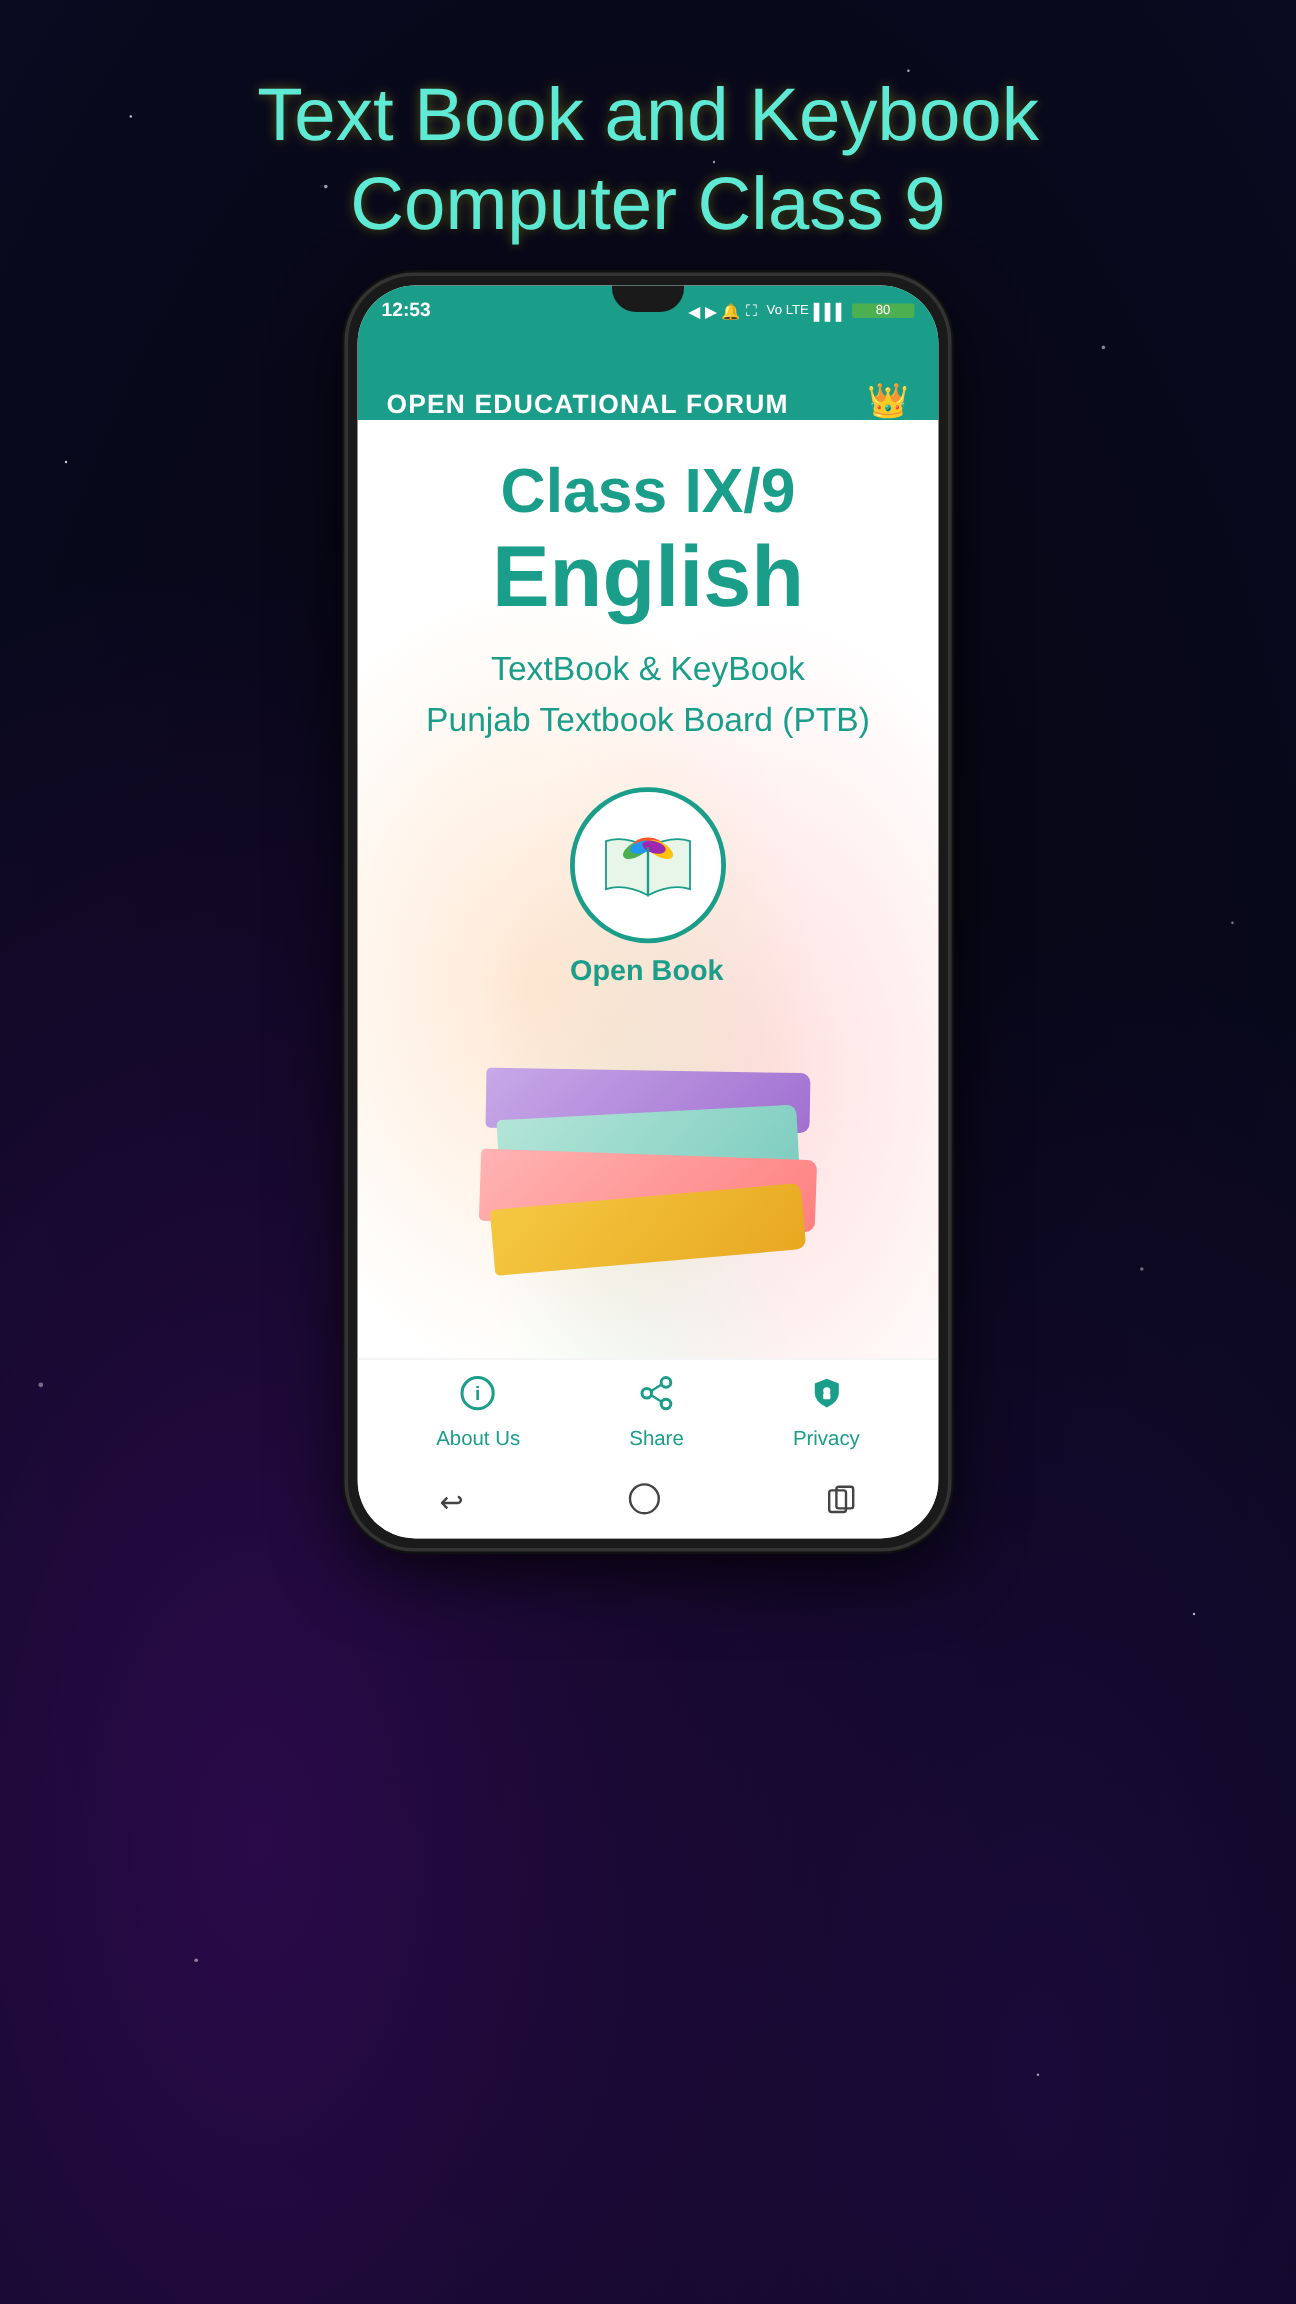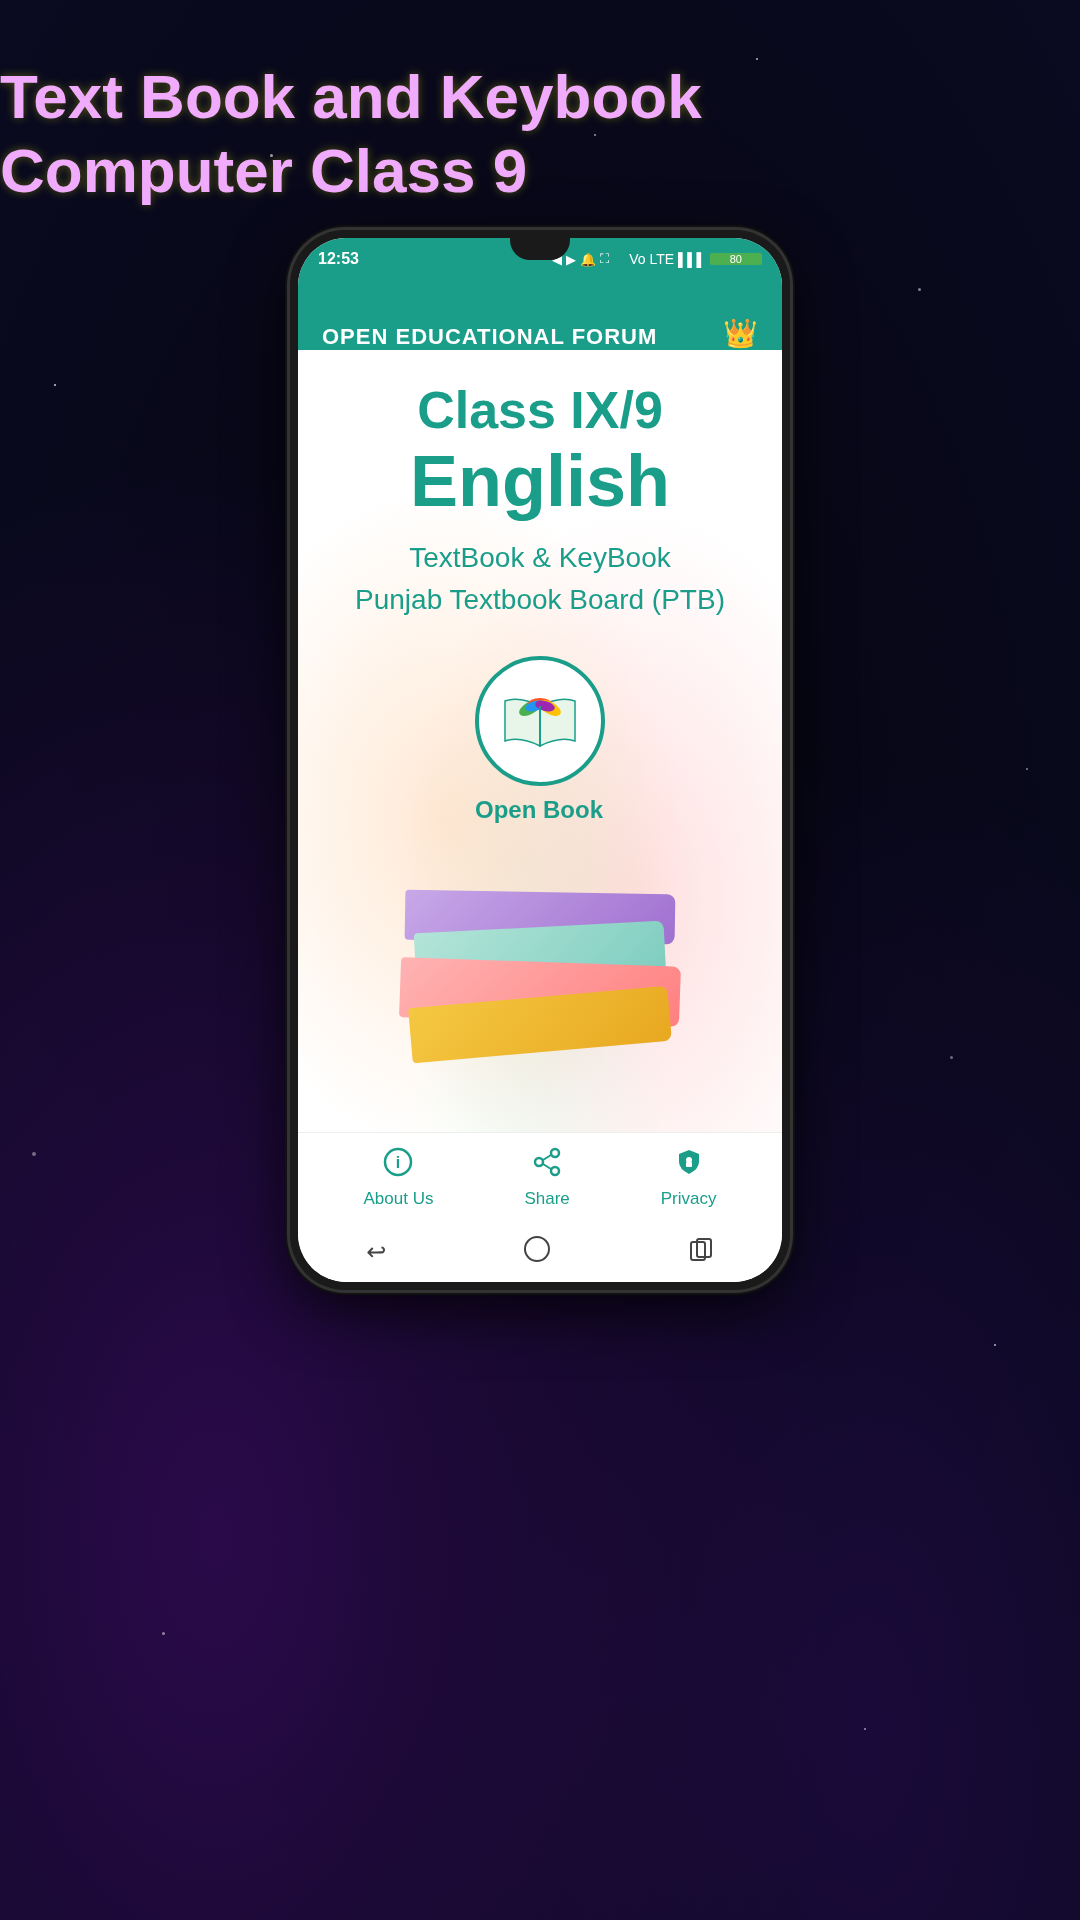--- a/index.html
+++ b/index.html
@@ -26,23 +26,24 @@
       position: absolute;
       background: white;
       border-radius: 50%;
     }
 
     
     .page-title {
       position: absolute;
       top: 60px;
       left: 0; right: 0;
-      color: #f0abfc;
+      text-align: center;
+      color: #5eead4;
       font-size: 62px;
-      font-weight: 700;
+      font-weight: 400;
       line-height: 1.2;
       z-index: 10;
       text-shadow: 0 0 10px rgba(255,255,0,0.3);
     }
 
     
     .phone-frame {
       position: absolute;
       top: 230px;
       left: 50%;
@@ -375,21 +376,21 @@
 
     <div class="notch"></div>
 
     <div class="status-bar">
       <span class="status-time">12:53</span>
       <div class="status-icons">
         <span>◀</span>
         <span>▶</span>
         <span>🔔</span>
         <span>⛶</span>
-        <span style="font-size:14px;margin-left:16px;">Vo LTE</span>
+        <span style="font-size:11px;margin-left:4px;">Vo LTE</span>
         <span>▌▌▌</span>
         <span style="background:#4CAF50;color:white;padding:0 20px;border-radius:2px;font-size:11px;">80</span>
       </div>
     </div>
 
     <div class="app-bar">
       <span class="app-bar-title">OPEN EDUCATIONAL FORUM</span>
       <span class="crown-icon">👑</span>
     </div>
 

